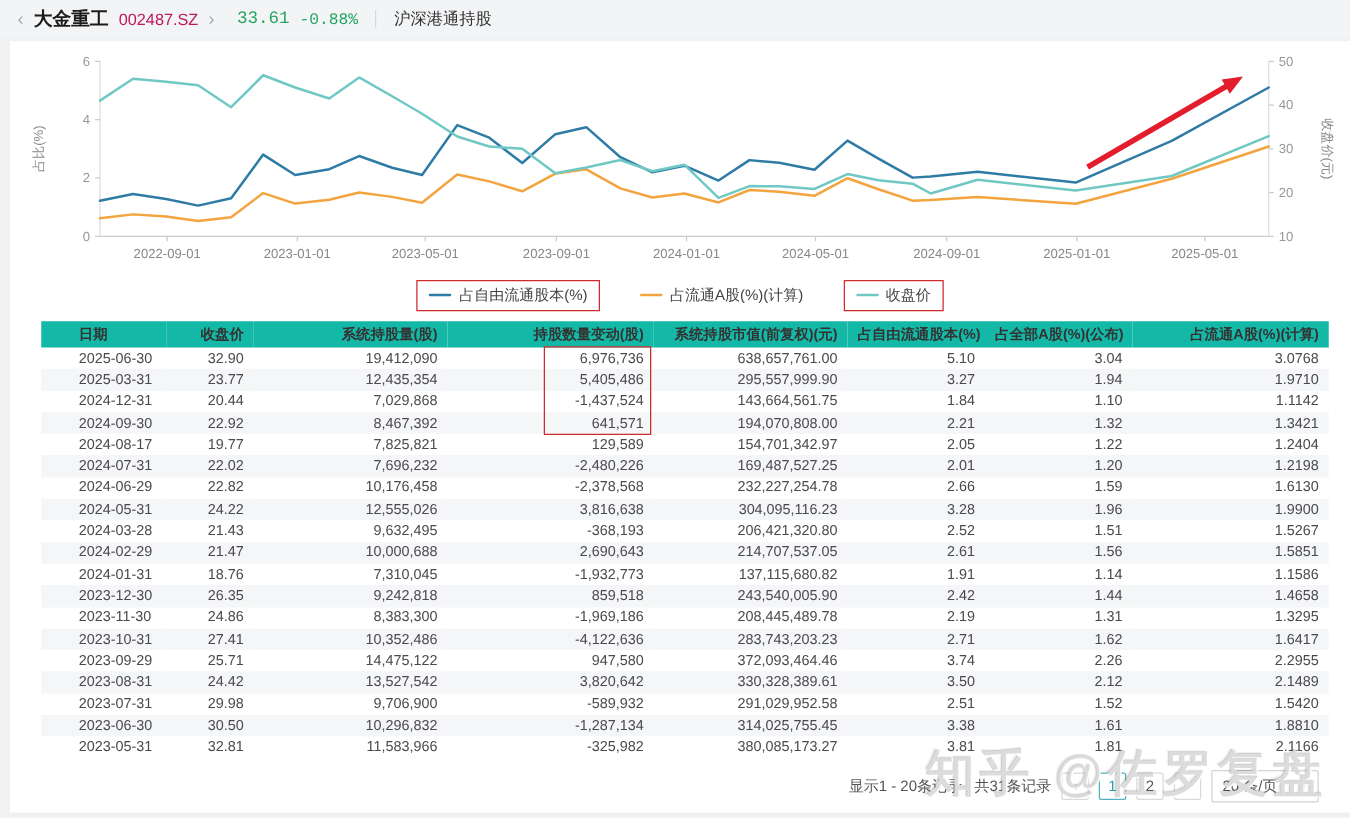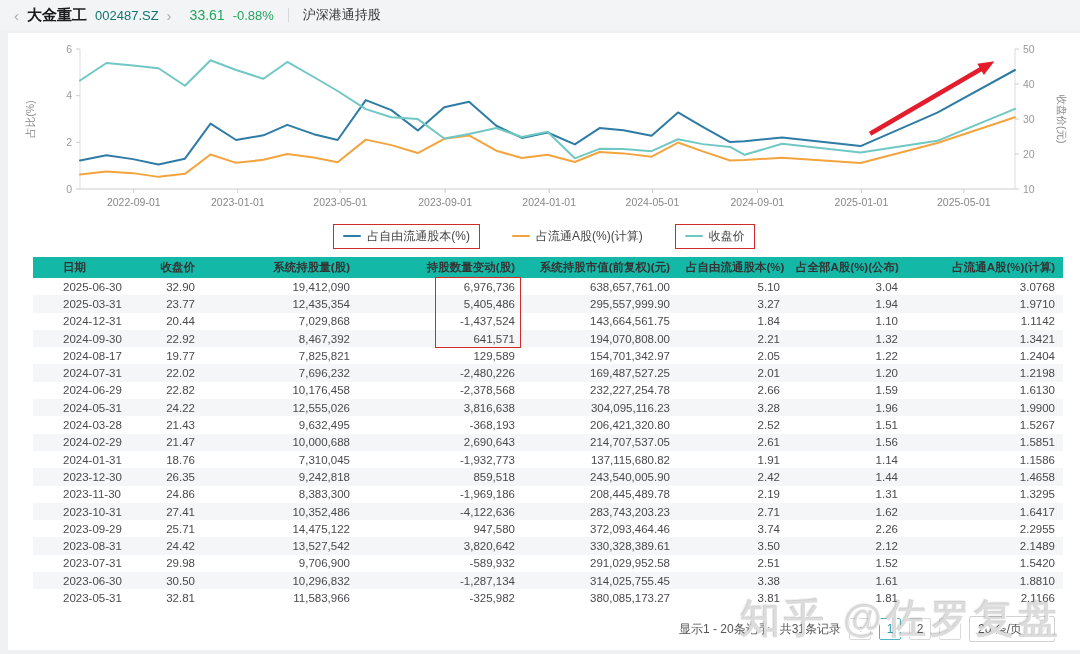--- a/index.html
+++ b/index.html
@@ -4,22 +4,22 @@
 <style>
   * { box-sizing: border-box; margin: 0; padding: 0; }
   html,body { width:1080px; height:654px; overflow:hidden;
     font-family:"Liberation Sans","DejaVu Sans",sans-serif; background:#f0f1f3; }
 
   
   .topbar { height:30px; display:flex; align-items:center; padding:0 14px; gap:8px;
     background:#f3f4f6; font-size:13px; color:#555; }
   .nav-chev { color:#aaa; font-size:15px; cursor:pointer; }
   .stock-name { font-size:15px; font-weight:bold; color:#1b1b1b;text-align:center; }
-  .stock-code { color:#0f766e; font-size:13px; }
-  .price, .change { color:#23a55e; font-size:13px; font-weight:500; }
+  .stock-code { color:#be185d; font-size:13px; }
+  .price, .change { color:#23a55e; font-size:13px; font-weight:500;font-family:Liberation Mono, monospace; }
   .price { margin-left:10px; font-size:14px; }
   .vdiv { width:1px; height:14px; background:#d8d8d8; margin:0 6px; }
   .tab { color:#333; font-size:13px; cursor:pointer; }
 
   
   .card { position:relative; margin:3px 0 0 8px; width:1072px; height:617px;
     background:#fff; }
 
   .chart-area { position:relative; height:214px; padding-top:6px; }
   #chart-svg { display:block; margin-left:2px; }

